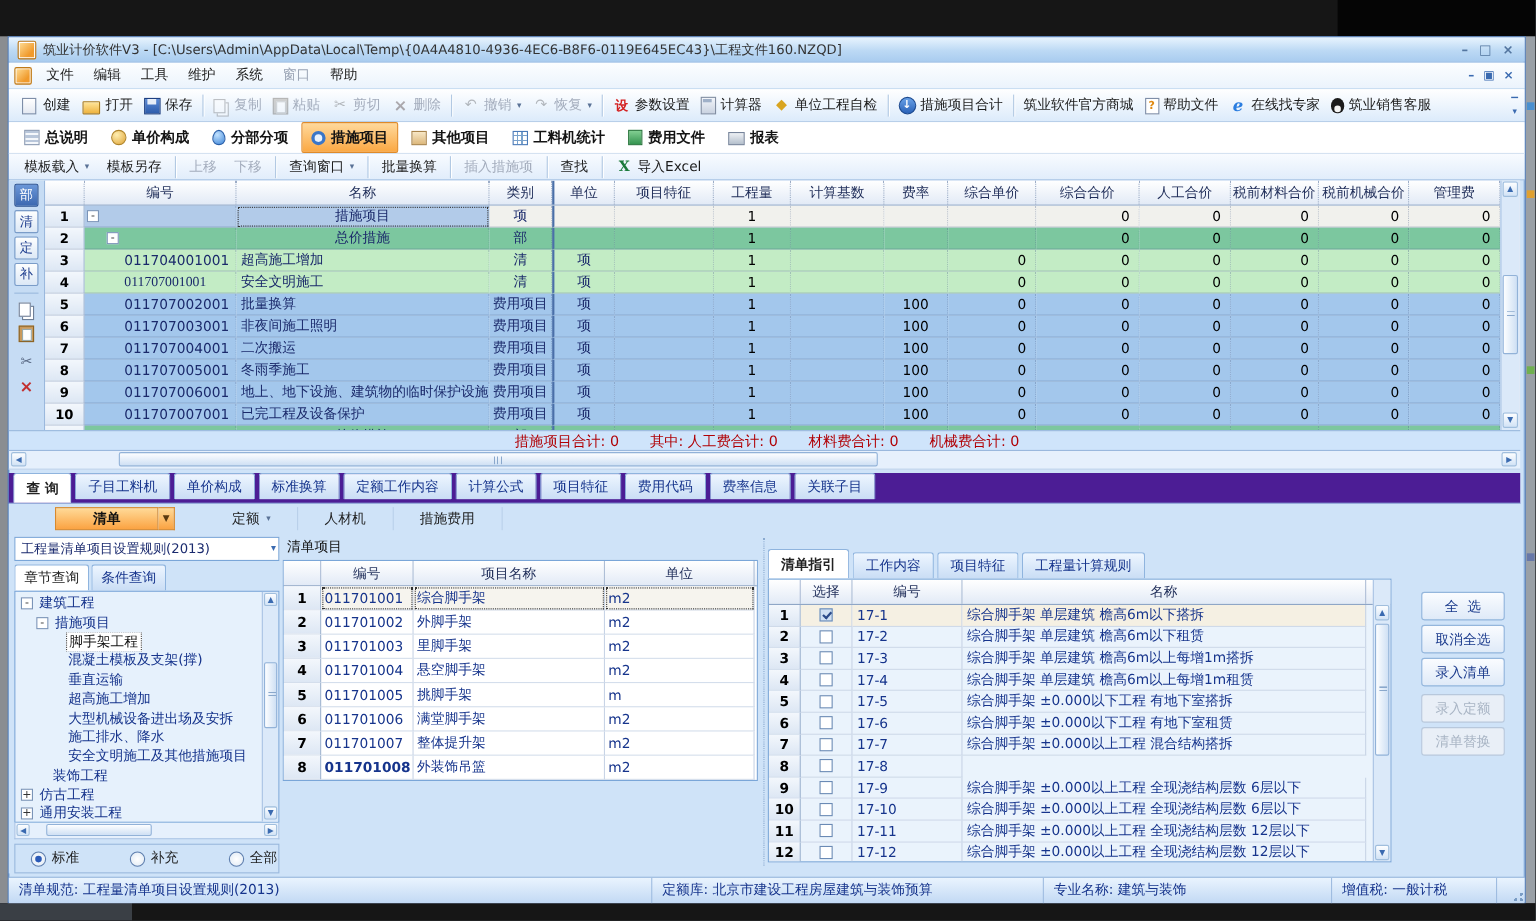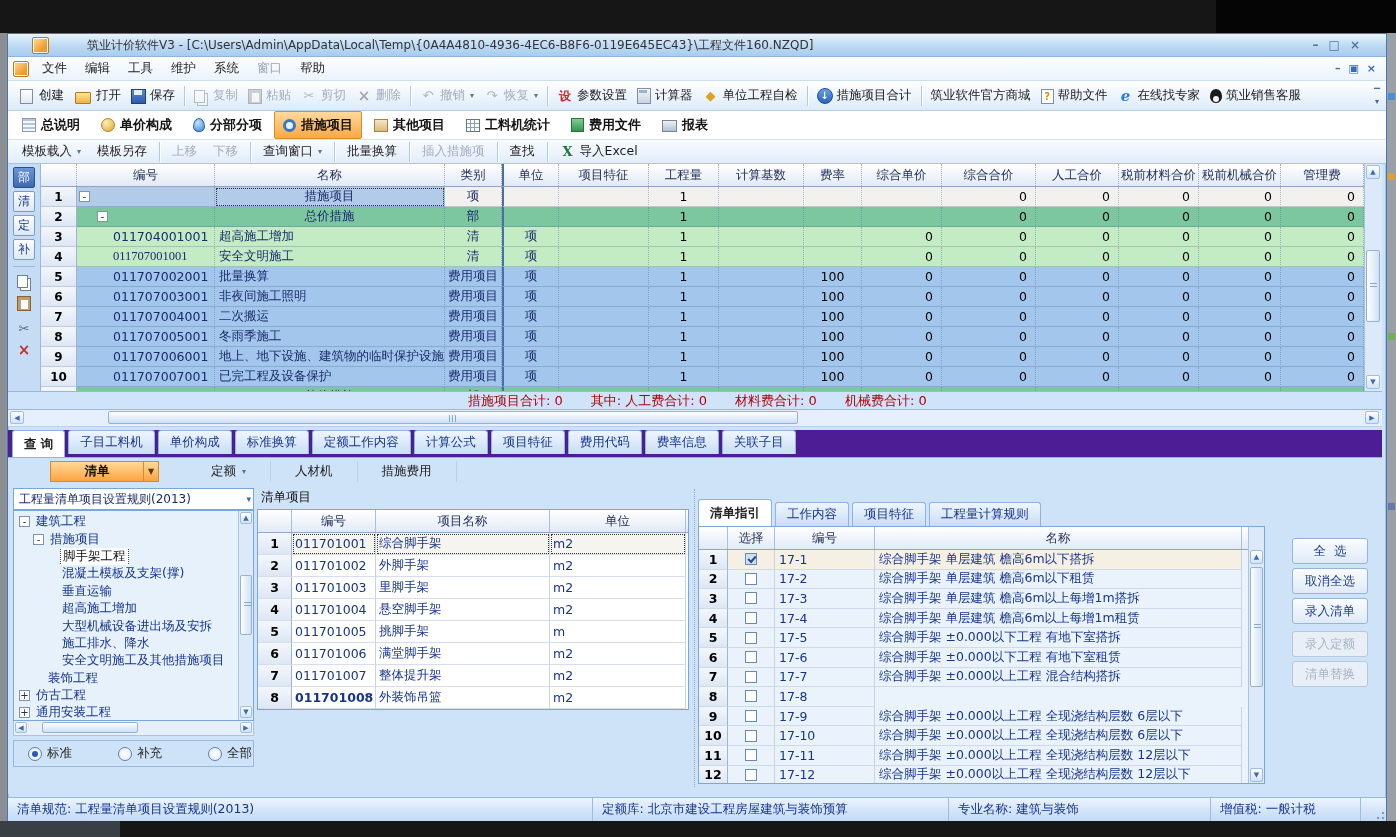--- a/index.html
+++ b/index.html
@@ -14,21 +14,21 @@
   .desk-bottom{position:absolute;left:0;top:821px;width:1396px;height:16px;
     background:repeating-linear-gradient(90deg,#1d3a5c 0 46px,#102档640 46px 58px,#20406a 58px 96px,#0c1e33 96px 110px);}
   .desk-bottom:before{content:"";position:absolute;left:0;top:0;width:120px;height:16px;background:#3a3f45;}
 
   #window{position:absolute;left:7px;top:33px;width:1380px;height:788px;background:#cfe3f8;
     border:1px solid #4a76b4;box-sizing:border-box;box-shadow:0 0 0 1px #9ec2e8 inset;}
 
   
   .titlebar{position:absolute;left:0;top:0;width:100%;height:23px;box-sizing:border-box;
     background:linear-gradient(#e8f4fe,#bcd9f4 55%,#a9ccef);border-bottom:1px solid #8fb4de;
-    display:flex;align-items:center;padding:0 24px;gap:32px;}
+    display:flex;align-items:center;padding:0 8px;}
   .app-icon{width:15px;height:15px;flex:none;border-radius:2px;border:1px solid #c07a18;
     background:linear-gradient(135deg,#ffe09a,#f09a2c 70%);box-shadow:0 0 0 1px #fff inset;}
   .title-text{font-size:12px;color:#333;margin-left:6px;white-space:nowrap;overflow:hidden;flex:1;}
   .win-btns{display:flex;gap:10px;color:#53759f;font-size:12px;font-weight:bold;margin-right:2px;}
   .win-btns span{cursor:default;}
 
   
   .menubar{position:absolute;left:0;top:23px;width:100%;height:24px;box-sizing:border-box;
     background:linear-gradient(#fcfeff,#ebf3fc);border-bottom:1px solid #cadef2;
     display:flex;align-items:center;padding-left:5px;}
@@ -702,20 +702,24 @@
         </div>
       </div>
 
     <div class="panels">
 
       <div class="lp">
         <div class="lp-select">
           <span>工程量清单项目设置规则(2013)</span>
           <span class="dd-btn">▾</span>
         </div>
+        <div class="lp-tabs" id="left-tabs">
+            <div class="lp-tab active">章节查询</div>
+            <div class="lp-tab">条件查询</div>
+          </div>
         <div class="tree">
           <div id="tree-items">
               <div class="tree-item" style="padding-left: 5px;">
                 <span class="expander" style="margin-right: 4px;">-</span>
                 <span class="lbl">建筑工程</span>
               </div>
               <div class="tree-item" style="padding-left: 19px;">
                 <span class="expander" style="margin-right: 4px;">-</span>
                 <span class="lbl">措施项目</span>
               </div>

